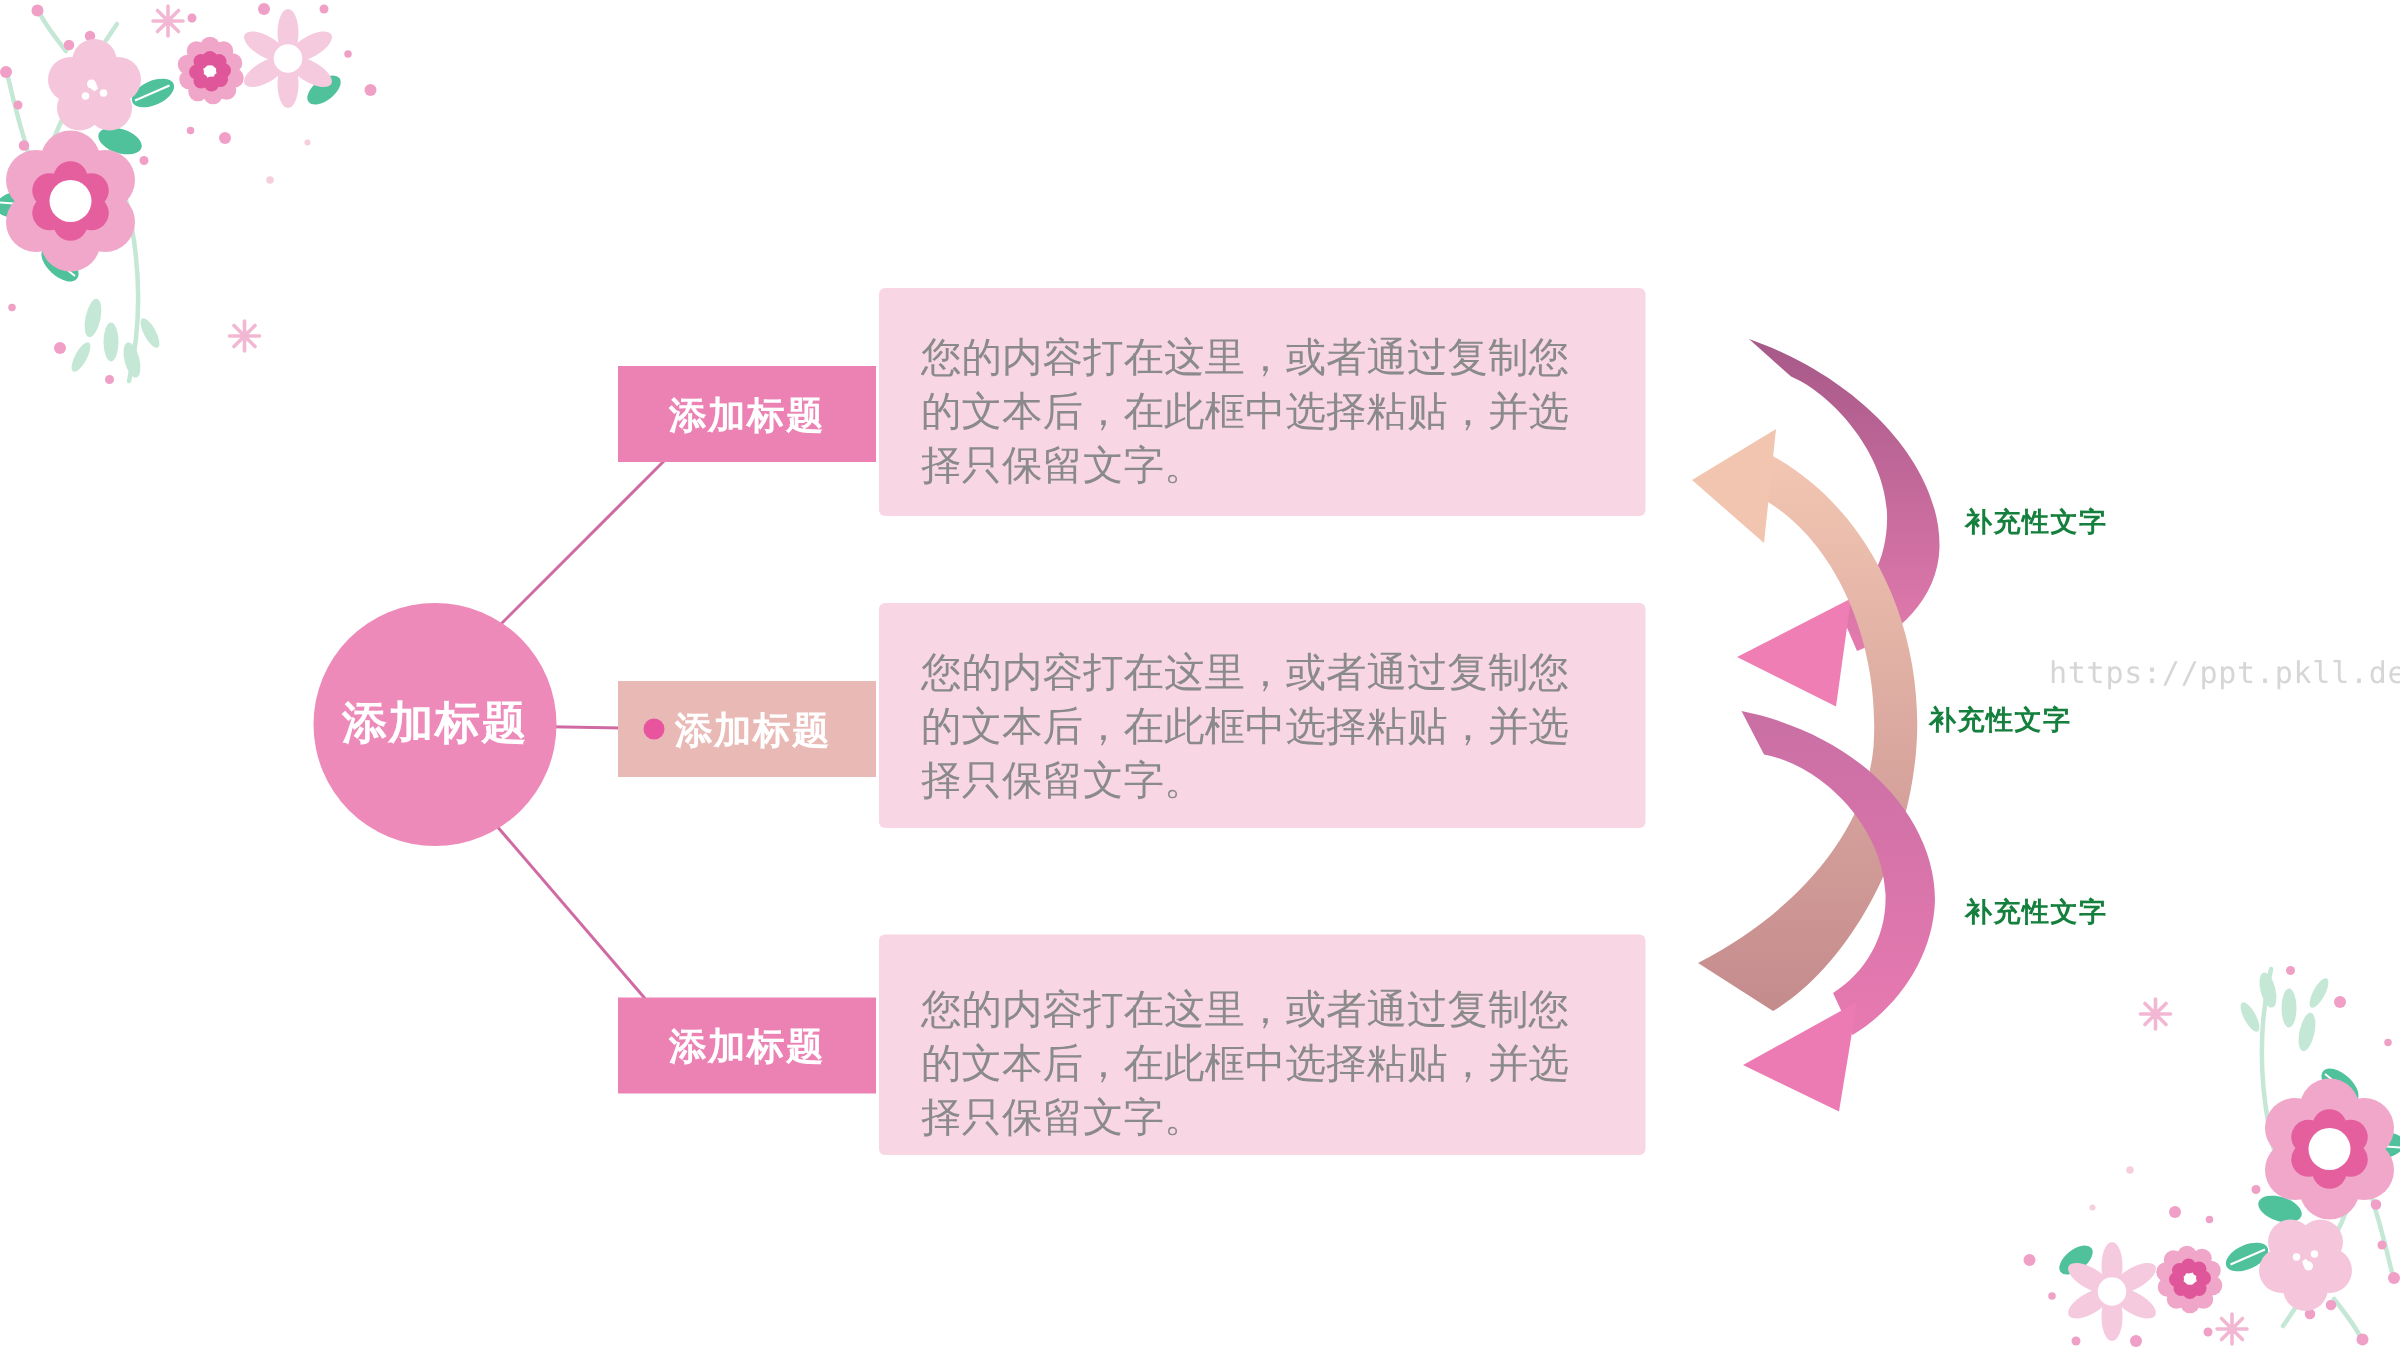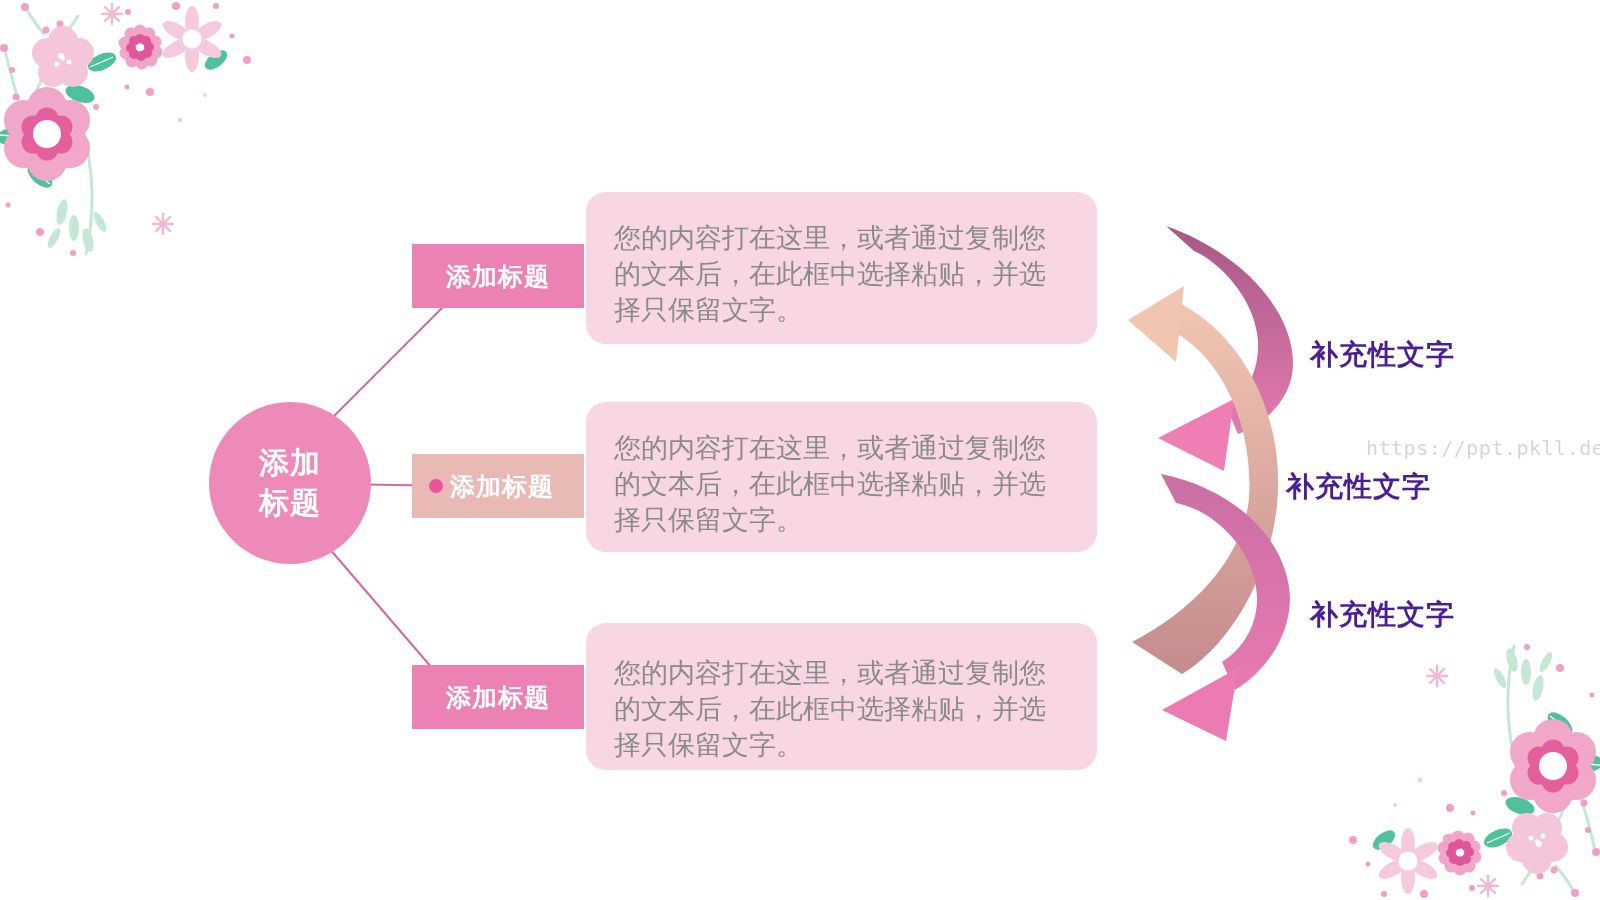--- a/index.html
+++ b/index.html
@@ -6,50 +6,50 @@
   .canvas{
     position:relative;width:1600px;height:900px;overflow:hidden;background:#ffffff;
     font-family:"Liberation Sans",sans-serif;
   }
   .layer{position:absolute;left:0;top:0;width:1600px;height:900px;}
   .svg-layer{z-index:1;}
   
   .center-circle{
     position:absolute;left:209px;top:402px;width:162px;height:162px;border-radius:50%;
     background:#ee8aba;color:#ffffff;font-weight:bold;font-size:30px;line-height:40px;
-    display:flex;flex-direction:column;align-items:center;justify-content:center;
+    display:flex;flex-direction:row;align-items:center;justify-content:center;
     text-align:center;z-index:4;letter-spacing:1px;
   }
   
   .bar{
     position:absolute;left:412px;width:172px;height:64px;color:#ffffff;font-weight:bold;
     font-size:25px;z-index:2;display:flex;align-items:center;justify-content:center;
     letter-spacing:1px;
   }
   .bar-pink{background:#ec82b4;}
   .bar-rose{background:#e9b9b5;justify-content:flex-start;padding-left:38px;box-sizing:border-box;}
   .bar1{top:244px;}
   .bar2{top:454px;}
   .bar3{top:665px;}
   .bar-dot{
     position:absolute;left:17px;top:50%;margin-top:-7px;width:14px;height:14px;border-radius:50%;
     background:#e8559e;
   }
   
   .box{
-    position:absolute;left:586px;width:511px;background:#f8d6e3;border-radius:20px;z-index:3;
+    position:absolute;left:586px;width:511px;background:#f8d6e3;border-radius:4px;z-index:3;
     box-sizing:border-box;padding:28px 38px 0 28px;color:#8a8a8a;font-size:27px;line-height:36px;
   }
   .box1{top:192px;height:152px;}
   .box2{top:402px;height:150px;}
   .box3{top:623px;height:147px;padding-top:32px;}
   .box p{margin:0;}
   
   .side-label{
-    position:absolute;color:#4c1d95;font-weight:bold;font-size:28px;z-index:3;letter-spacing:1px;
+    position:absolute;color:#15803d;font-weight:bold;font-size:18px;z-index:3;letter-spacing:1px;
   }
   .side1{left:1310px;top:336px;}
   .side2{left:1286px;top:468px;}
   .side3{left:1310px;top:596px;}
   
   .watermark{
     position:absolute;left:1366px;top:436px;color:#d6d6d8;font-size:20px;z-index:2;
     font-family:"DejaVu Sans Mono","Liberation Mono",monospace;letter-spacing:0.5px;
   }
 </style>

